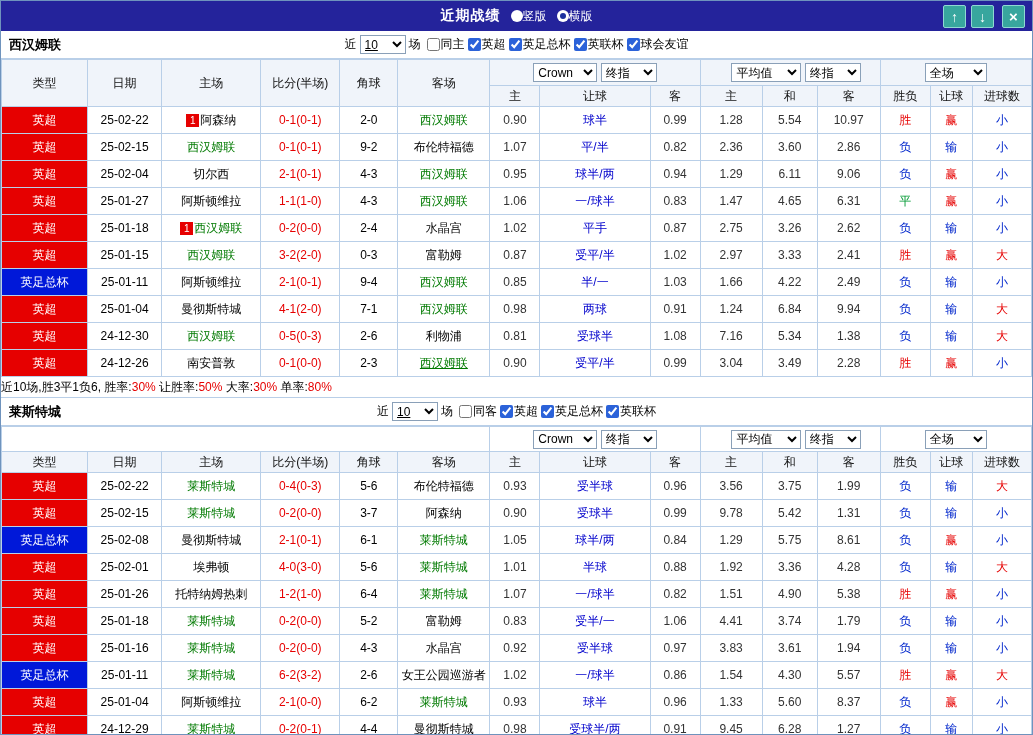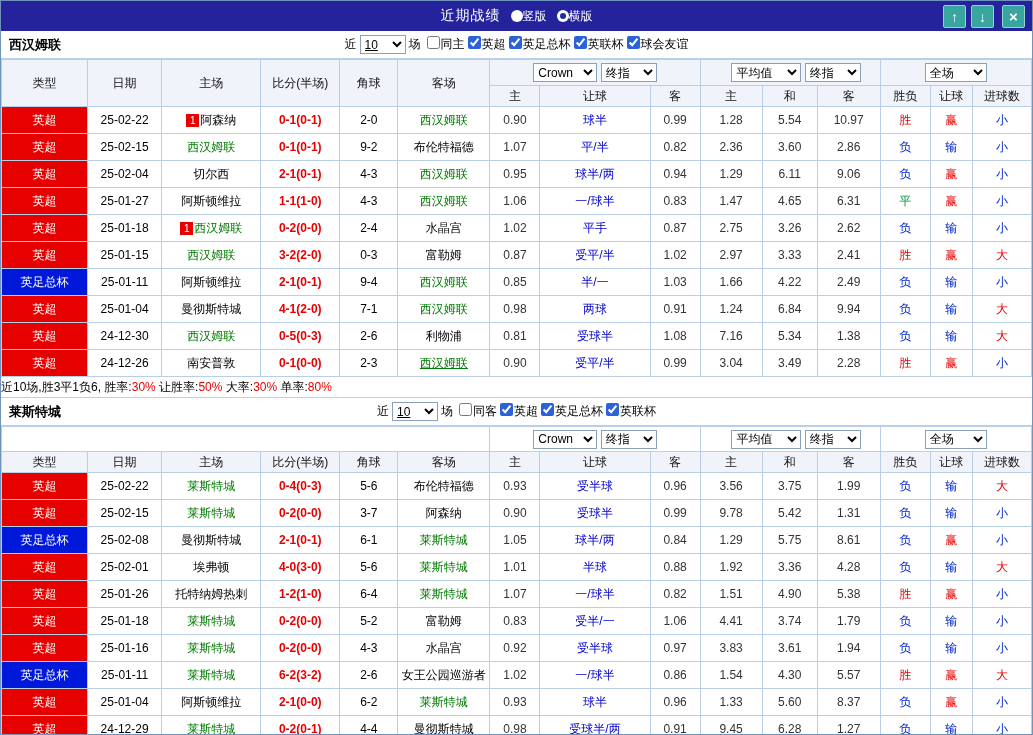--- a/index.html
+++ b/index.html
@@ -6,50 +6,50 @@
     --titlebar-bg:#24239b; --btn-teal:#38a69e; --epl-red:#e60000; --cup-blue:#0018d9;
     --focus-green:#007a00; --score-red:#e60000; --hcap-blue:#0000cc;
     --win-red:#e60000; --lose-blue:#0026cc; --draw-green:#009933;
     --grid:#b9cfe8; --head-bg:#f0f4fa;
   }
   html,body{margin:0;padding:0;}
   body{width:1033px;height:735px;font-family:"Liberation Sans","DejaVu Sans",sans-serif;font-size:12px;color:#000;background:#fff;}
   .window{width:1033px;height:735px;border:1px solid #6f93bd;box-sizing:border-box;overflow:hidden;background:#fff;}
   .titlebar{height:30px;background:var(--titlebar-bg);position:relative;display:flex;align-items:center;justify-content:center;color:#fff;}
   .titlebar-center{display:flex;align-items:center;gap:10px;}
-  .title{font-weight:normal;font-size:14px;letter-spacing:1px;}
+  .title{font-weight:bold;font-size:14px;letter-spacing:1px;}
   .radio-opt{display:inline-flex;align-items:center;cursor:pointer;font-size:12px;}
   .radio{width:12px;height:12px;border-radius:50%;background:#fff;display:inline-block;position:relative;}
   .radio.sel::after{content:"";position:absolute;left:3px;top:3px;width:6px;height:6px;border-radius:50%;background:#1b2f9e;}
   .titlebar-buttons{position:absolute;right:7px;top:4px;display:flex;gap:5px;}
   .tb-btn{width:21px;height:21px;background:var(--btn-teal);border:1px solid #8fd8d2;border-radius:2px;color:#fff;font-size:14px;font-weight:bold;display:flex;align-items:center;justify-content:center;cursor:pointer;line-height:1;}
   .tb-btn.close{margin-left:3px;font-size:15px;}
   .sec-header{height:27px;border-bottom:1px solid var(--grid);display:flex;align-items:center;position:relative;background:#fff;}
   .team-name{position:absolute;left:8px;font-weight:bold;font-size:13px;}
   .filters{width:100%;display:flex;align-items:center;justify-content:center;gap:3px;}
   select{height:19px;font-size:12px;font-family:inherit;border:1px solid #8aa0b8;background:#fff;padding:0;}
   .sel-count{width:46px;text-decoration:underline;}
   .sel-book{width:64px;}
   .sel-final{width:56px;}
   .sel-avg{width:70px;margin-left:12px;}
   .sel-scope{width:62px;}
-  .cb{display:inline-flex;align-items:flex-start;gap:1px;margin-left:3px;cursor:pointer;}
+  .cb{display:inline-flex;align-items:center;gap:1px;margin-left:3px;cursor:pointer;}
   .cb input{width:13px;height:13px;margin:0;accent-color:#2b62d9;}
   table{border-collapse:collapse;table-layout:fixed;width:1031px;}
   td{border:1px solid var(--grid);text-align:center;overflow:hidden;white-space:nowrap;padding:0 1px;font-size:12px;}
   thead td{background:var(--head-bg);height:20px;color:#111;}
   thead tr.ddrow td{height:25px;}
   thead tr.ddrow2 td{height:24px;}
   thead td.spacer, thead td.white{background:#fff;}
   tbody td{height:26px;background:#fff;}
   .c1{width:86px}.c2{width:74px}.c3{width:99px}.c4{width:79px}.c5{width:58px}.c6{width:92px}.c7{width:50px}.c8{width:110px}.c9{width:50px}.c10{width:62px}.c11{width:55px}.c12{width:63px}.c13{width:50px}.c14{width:42px}.c15{width:59px}
   .league{color:#fff;}
   .league.epl{background:var(--epl-red);}
   .league.facup{background:var(--cup-blue);}
-  .score{color:var(--score-red);cursor:pointer;font-weight:bold;}
+  .score{color:var(--score-red);cursor:pointer;}
   .hcap{color:var(--hcap-blue);}
   .num{color:#333;}
   .team{color:#000;cursor:pointer;text-decoration:none;}
   .team.focus{color:var(--focus-green);}
   .team.ul{text-decoration:underline;}
   .badge{display:inline-block;background:var(--epl-red);color:#fff;font-size:10px;line-height:13px;height:13px;min-width:9px;padding:0 2px;margin-right:1px;vertical-align:middle;}
   .c-r{color:var(--win-red);}
   .c-b{color:var(--lose-blue);}
   .c-g{color:var(--draw-green);}
   .summary{height:20px;line-height:20px;text-align:left;border-bottom:1px solid var(--grid);background:#fff;}

